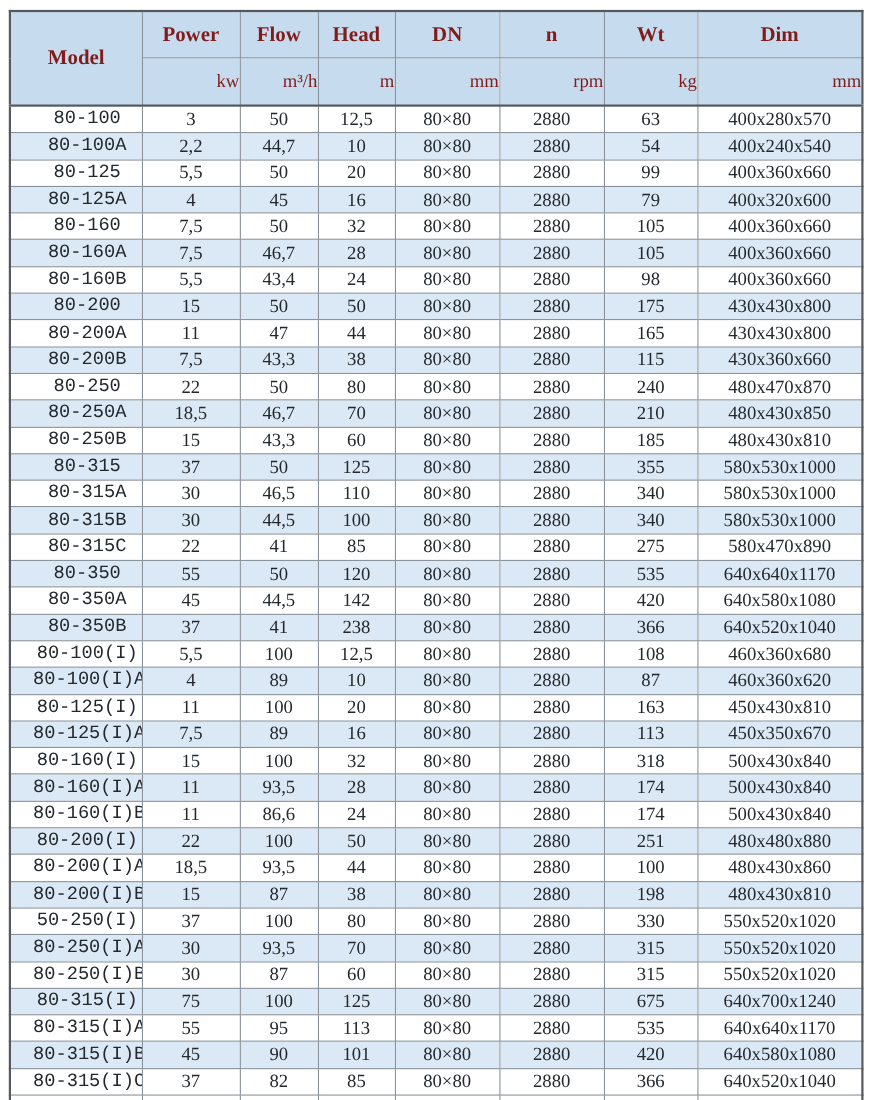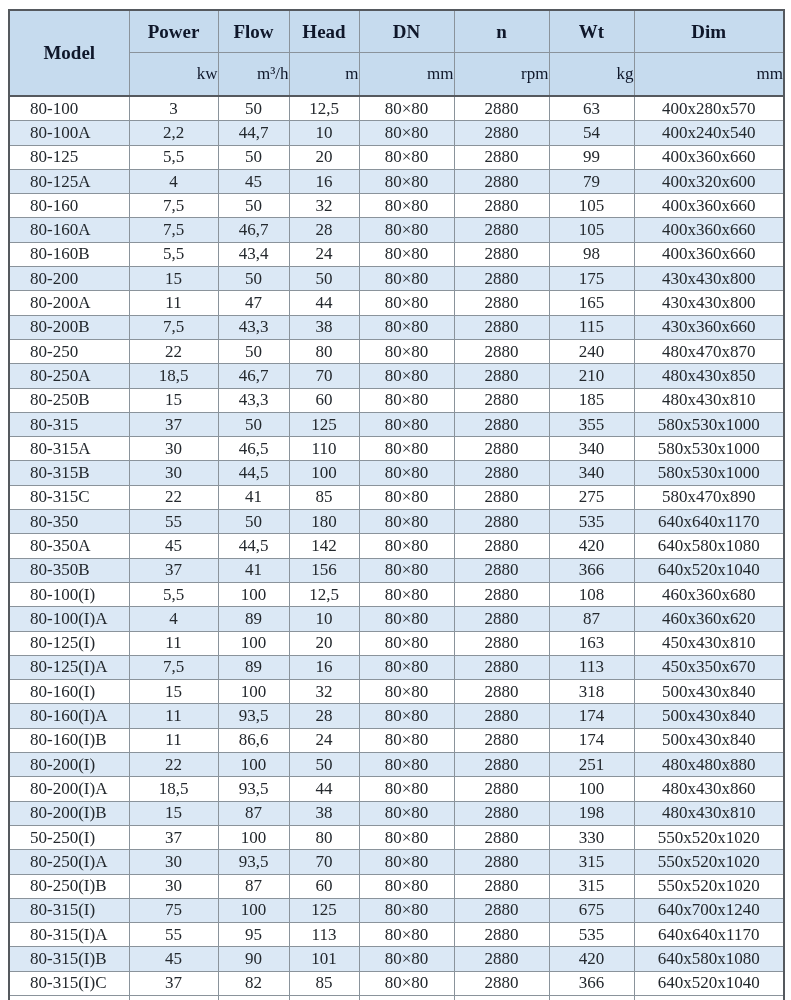--- a/index.html
+++ b/index.html
@@ -28,21 +28,21 @@
     border: 1px solid #8a939b;
     padding: 0;
     overflow: hidden;
     white-space: nowrap;
   }
   
   thead th {
     background: #c6dbee;
     text-align: center;
     vertical-align: middle;
-    color: #0f172a;
+    color: #7f1d1d;
   }
   tr.hrow1 th {
     height: 41px;
     font-size: 19px;
     font-weight: bold;
   }
   tr.hrow2 th {
     height: 42px;
     font-size: 17px;
     font-weight: normal;
@@ -60,22 +60,23 @@
     height: 23.3px;
     font-size: 17px;
     text-align: center;
     vertical-align: middle;
     background: #ffffff;
   }
   tbody tr.alt td {
     background: #dbe8f5;
   }
   tbody td.model-cell {
-    text-align: left;
+    text-align: center;
     padding-left: 20px;
+    font-family: Liberation Mono, monospace;
   }
   tbody tr.partial td {
     height: 24px;
     background: #ffffff;
   }
 </style>
 </head>
 <body>
 
 <div class="page">
@@ -279,41 +280,41 @@
           <td>85</td>
           <td>80×80</td>
           <td>2880</td>
           <td>275</td>
           <td>580x470x890</td>
         </tr>
         <tr class="alt">
           <td class="model-cell">80-350</td>
           <td>55</td>
           <td>50</td>
-          <td>180</td>
+          <td>120</td>
           <td>80×80</td>
           <td>2880</td>
           <td>535</td>
           <td>640x640x1170</td>
         </tr>
         <tr>
           <td class="model-cell">80-350A</td>
           <td>45</td>
           <td>44,5</td>
           <td>142</td>
           <td>80×80</td>
           <td>2880</td>
           <td>420</td>
           <td>640x580x1080</td>
         </tr>
         <tr class="alt">
           <td class="model-cell">80-350B</td>
           <td>37</td>
           <td>41</td>
-          <td>156</td>
+          <td>238</td>
           <td>80×80</td>
           <td>2880</td>
           <td>366</td>
           <td>640x520x1040</td>
         </tr>
         <tr>
           <td class="model-cell">80-100(I)</td>
           <td>5,5</td>
           <td>100</td>
           <td>12,5</td>

